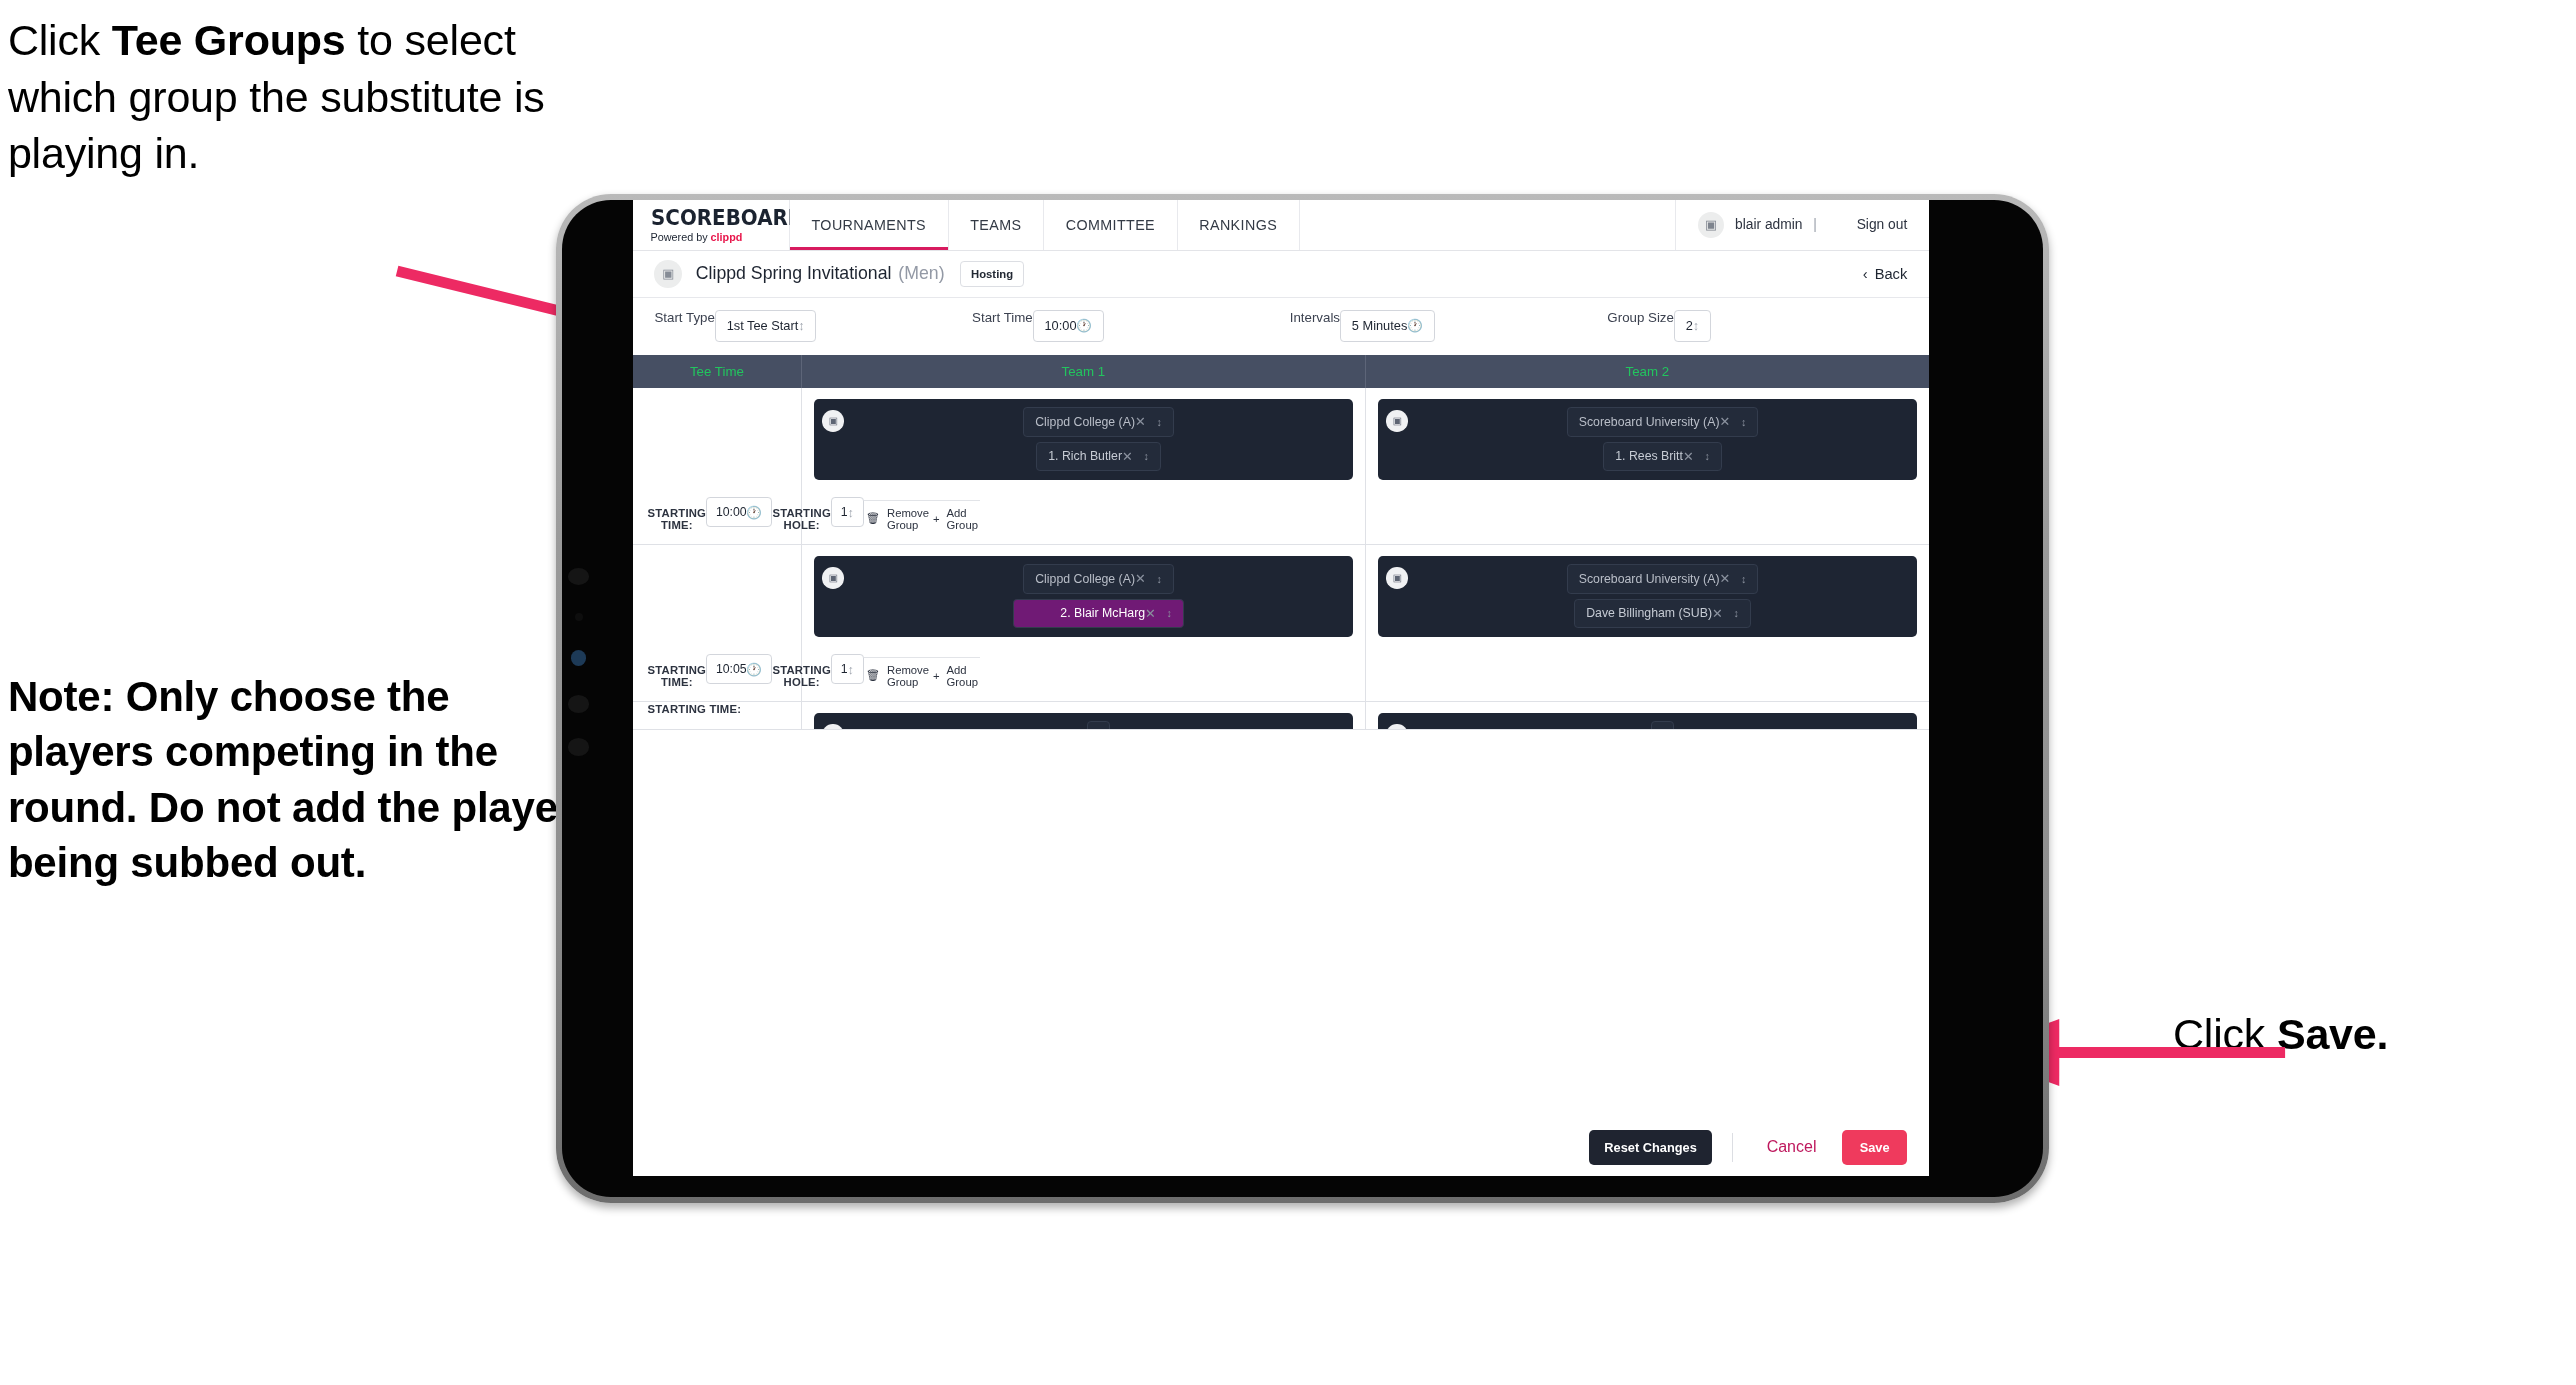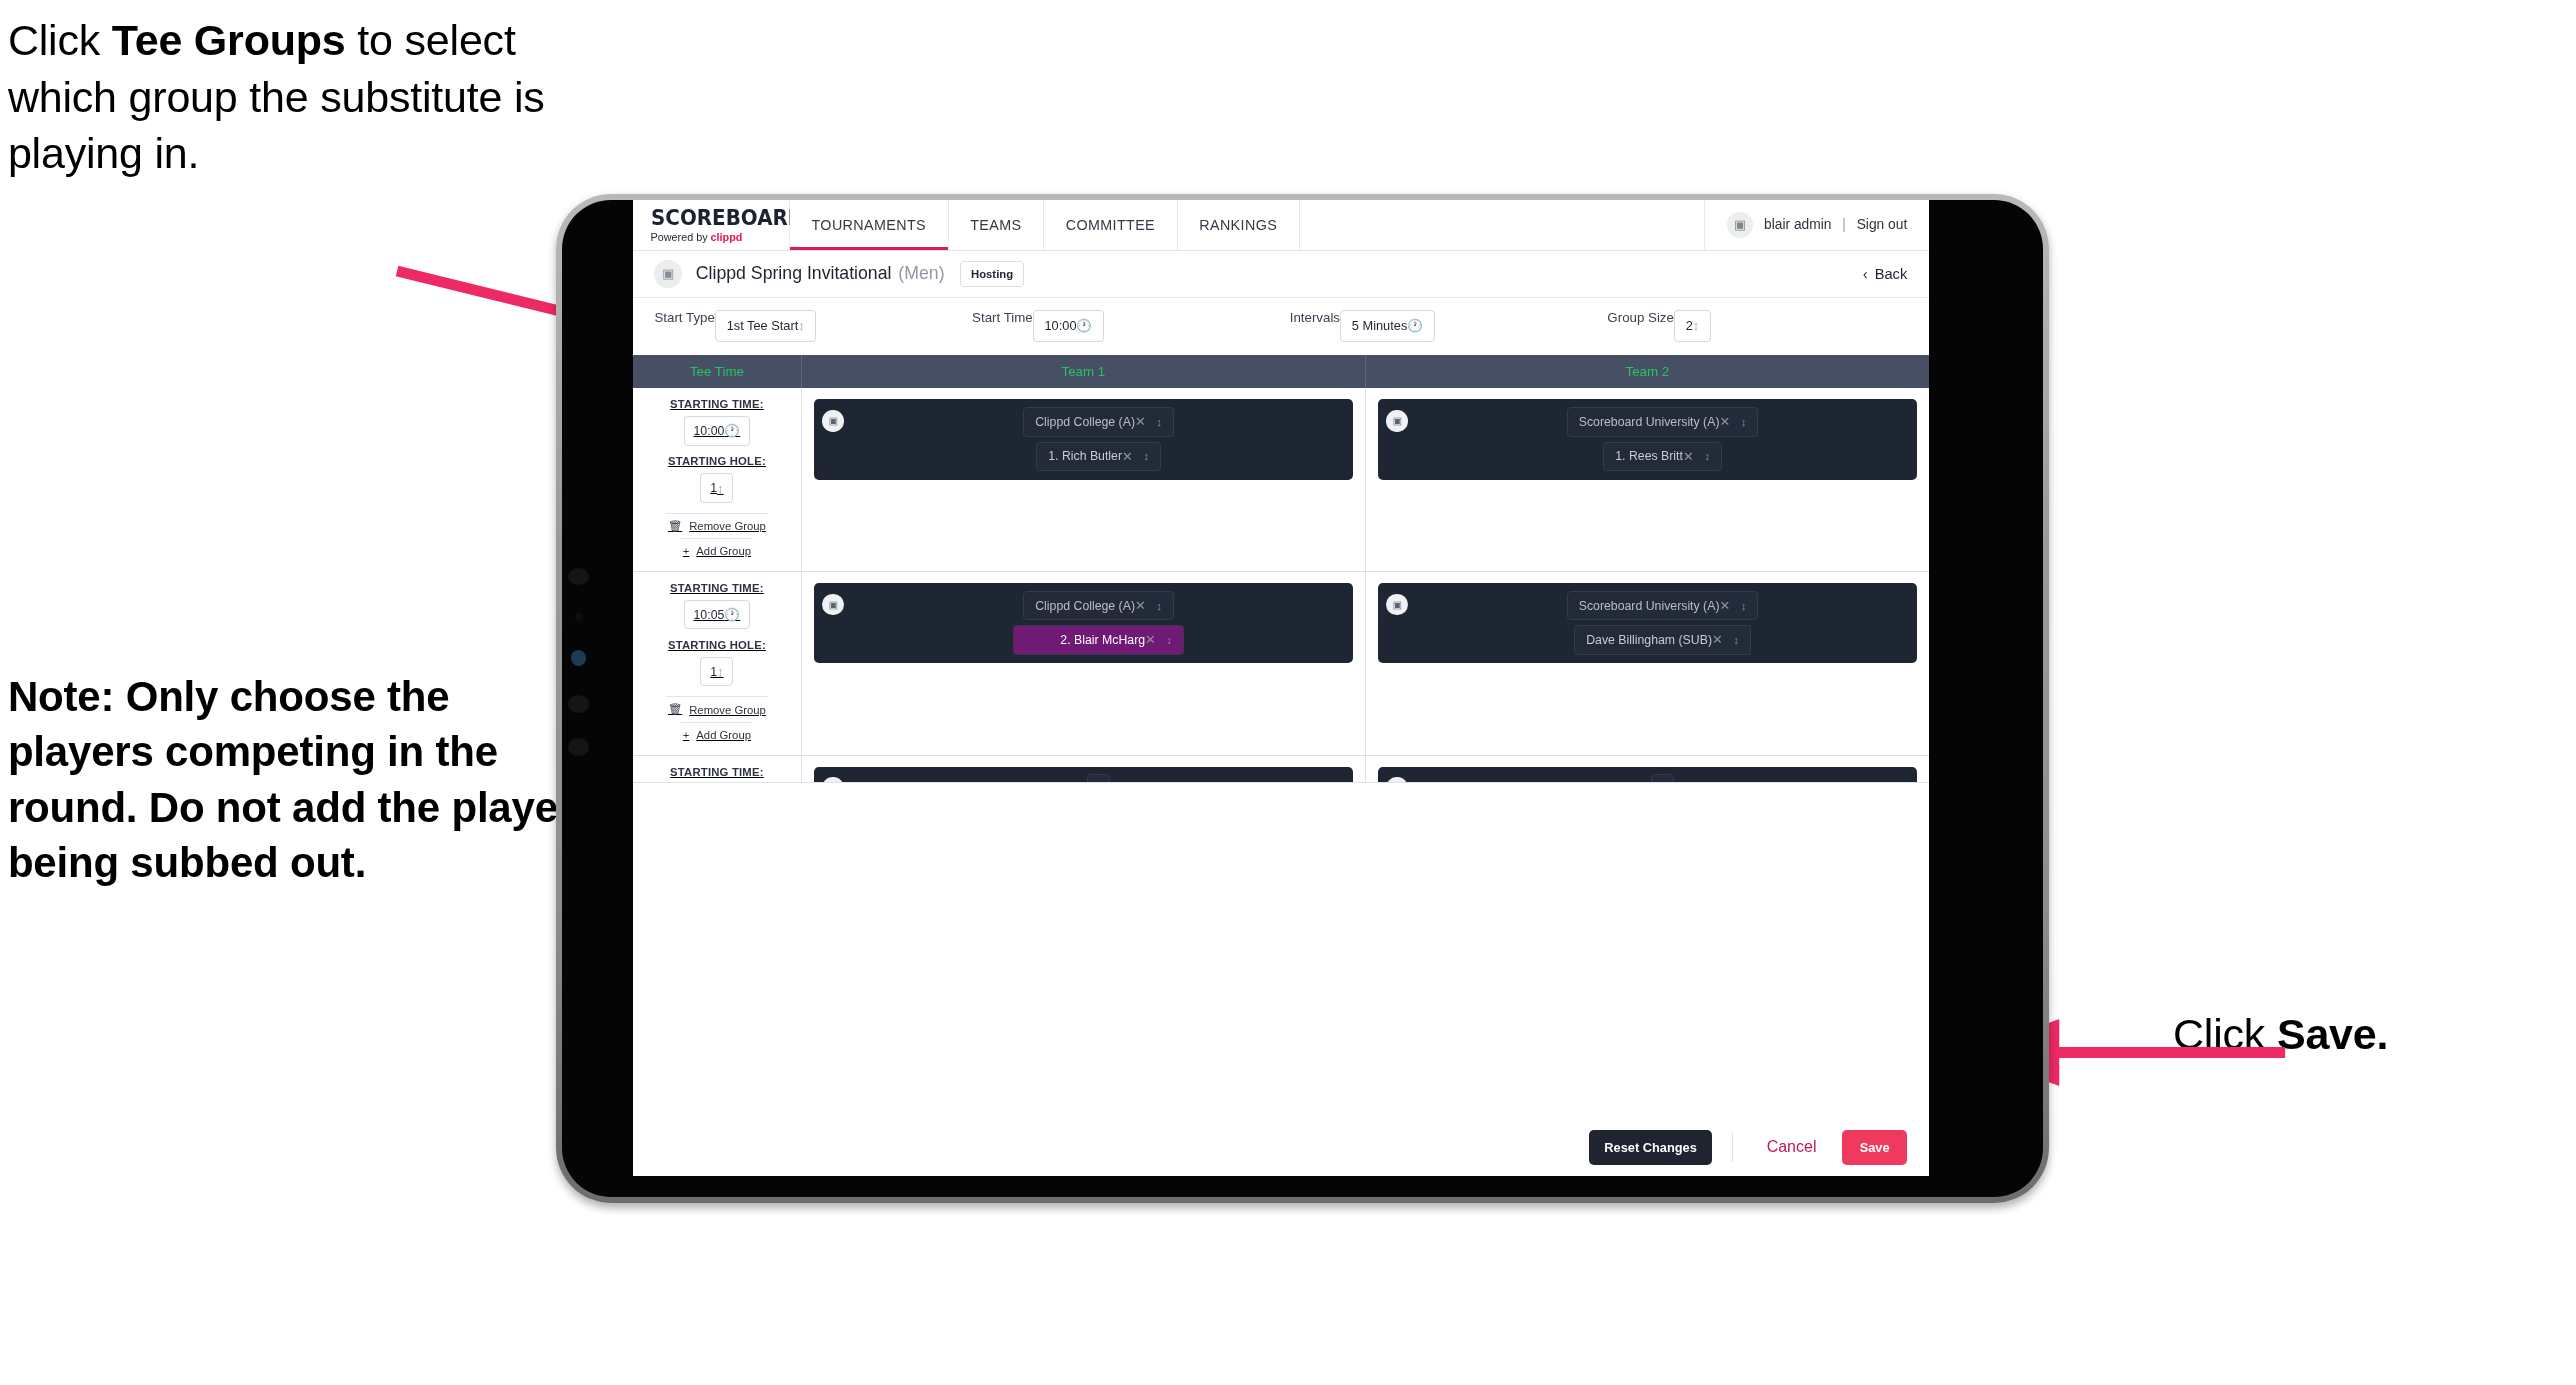--- a/index.html
+++ b/index.html
@@ -103,21 +103,21 @@
   #user-area {
     display: flex; align-items: center; gap: 10.8px; padding: 0 21.6px;
     font-size: 13.8px; color: #2d3340;
   }
   .avatar-circle {
     width: 26.5px; height: 26.5px; border-radius: 50%;
     background: #eceded; display: flex; align-items: center; justify-content: center;
     color: #7e848e; font-size: 12.8px;
   }
   #user-sep { color: #9aa0ab; }
-  #signout { cursor: pointer; }
+  #signout { cursor: pointer; margin-left: 29px; }
 
   
   #crumbbar {
     height: 47px; display: flex; align-items: center;
     padding: 0 21.6px; border-bottom: 1px solid #e7e8ec; flex: 0 0 auto;
   }
   #crumb-avatar {
     width: 27.5px; height: 27.5px; border-radius: 50%; background:#eceded;
     display:flex; align-items:center; justify-content:center; color:#868c96; font-size:12.8px;
     margin-right: 13.8px;
@@ -155,21 +155,21 @@
     height: 33px; align-items: center;
   }
   .th { text-align: center; font-size: 13.3px; }
   .th-tee  { width: 169px; border-right: 1px solid #5d6578; height:100%; display:flex; align-items:center; justify-content:center;}
   .th-t1   { flex: 1; border-right: 1px solid #5d6578; height:100%; display:flex; align-items:center; justify-content:center;}
   .th-t2   { flex: 1; height:100%; display:flex; align-items:center; justify-content:center;}
 
   .trow { display: flex; border-bottom: 1px solid #dfe1e6; min-height: 157px; }
   .cell-tee {
     width: 169px; border-right: 1px solid #dfe1e6;
-    padding: 9.8px 14.7px 7.9px 14.7px; display: flex; flex-direction: column; align-items: center; text-decoration: underline;
+    padding: 9.8px 14.7px 7.9px 14.7px; display: flex; flex-direction: row; align-items: flex-end;
   }
   .tee-label { font-size: 11.3px; font-weight: bold; color: #2d3340; letter-spacing:0.2px; text-align:center; margin-bottom: 5.9px;}
   .tee-input {
     height: 29.5px; border: 1px solid #d3d6dc; border-radius: 3.9px; background:#fff;
     display:flex; align-items:center; padding: 0 8.8px; font-size: 12.3px; color:#1d2430;
     margin-bottom: 9.8px;
   }
   .tee-input .v { flex: 1; }
   .grouplink {
     font-size: 11.3px; color: #2d3340; display: flex; align-items: center; gap: 6.9px;

